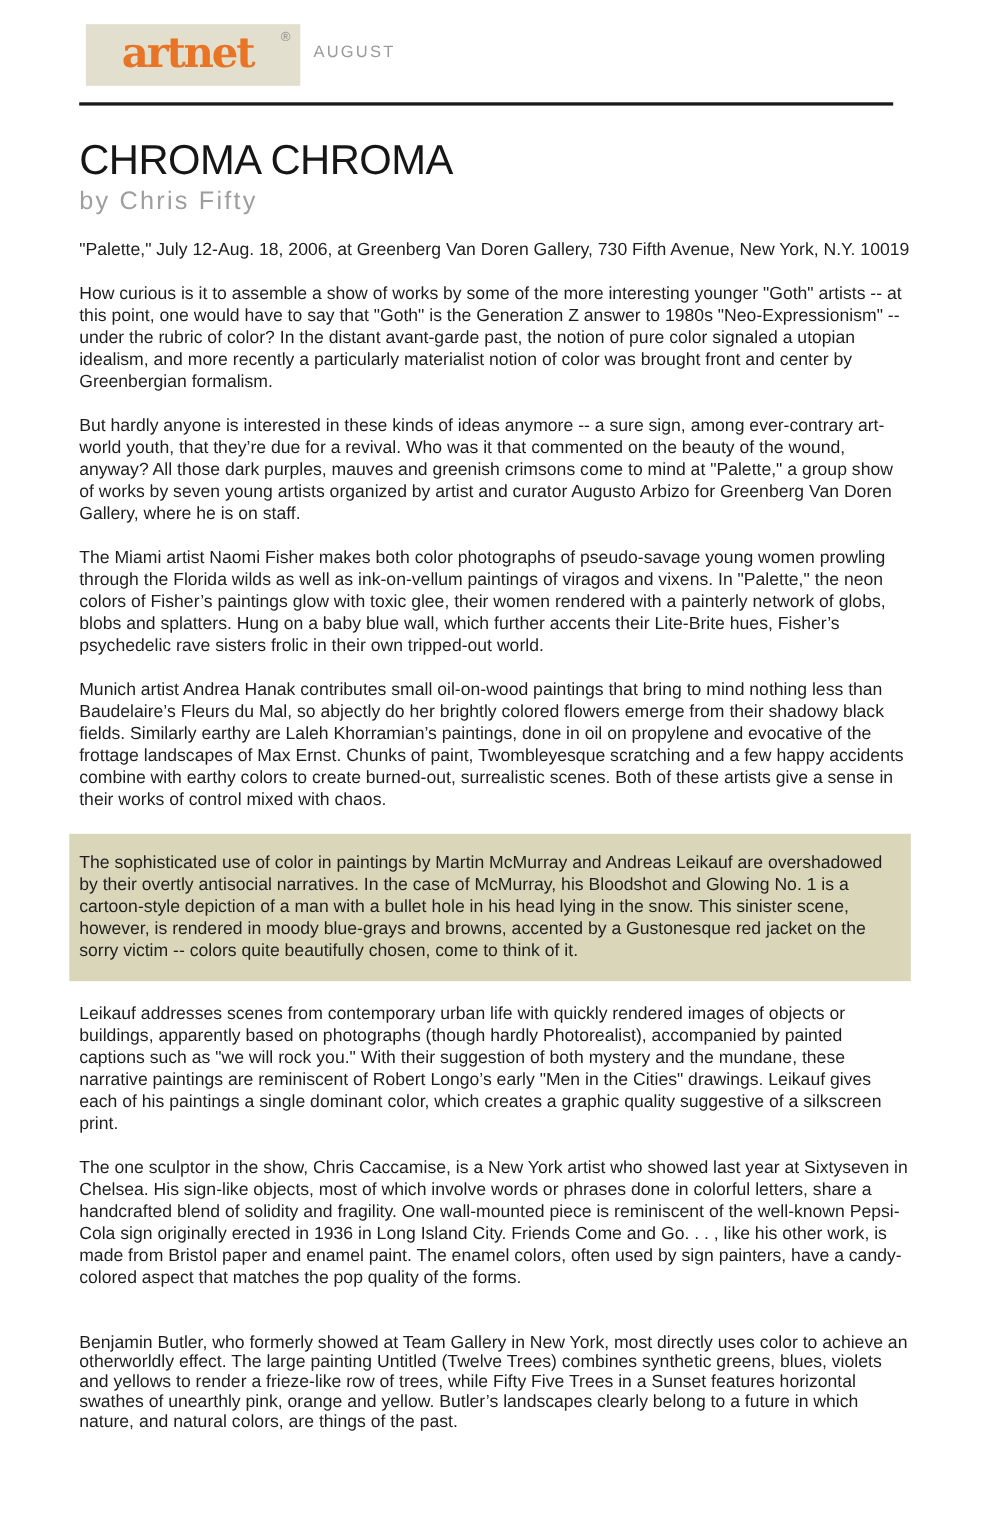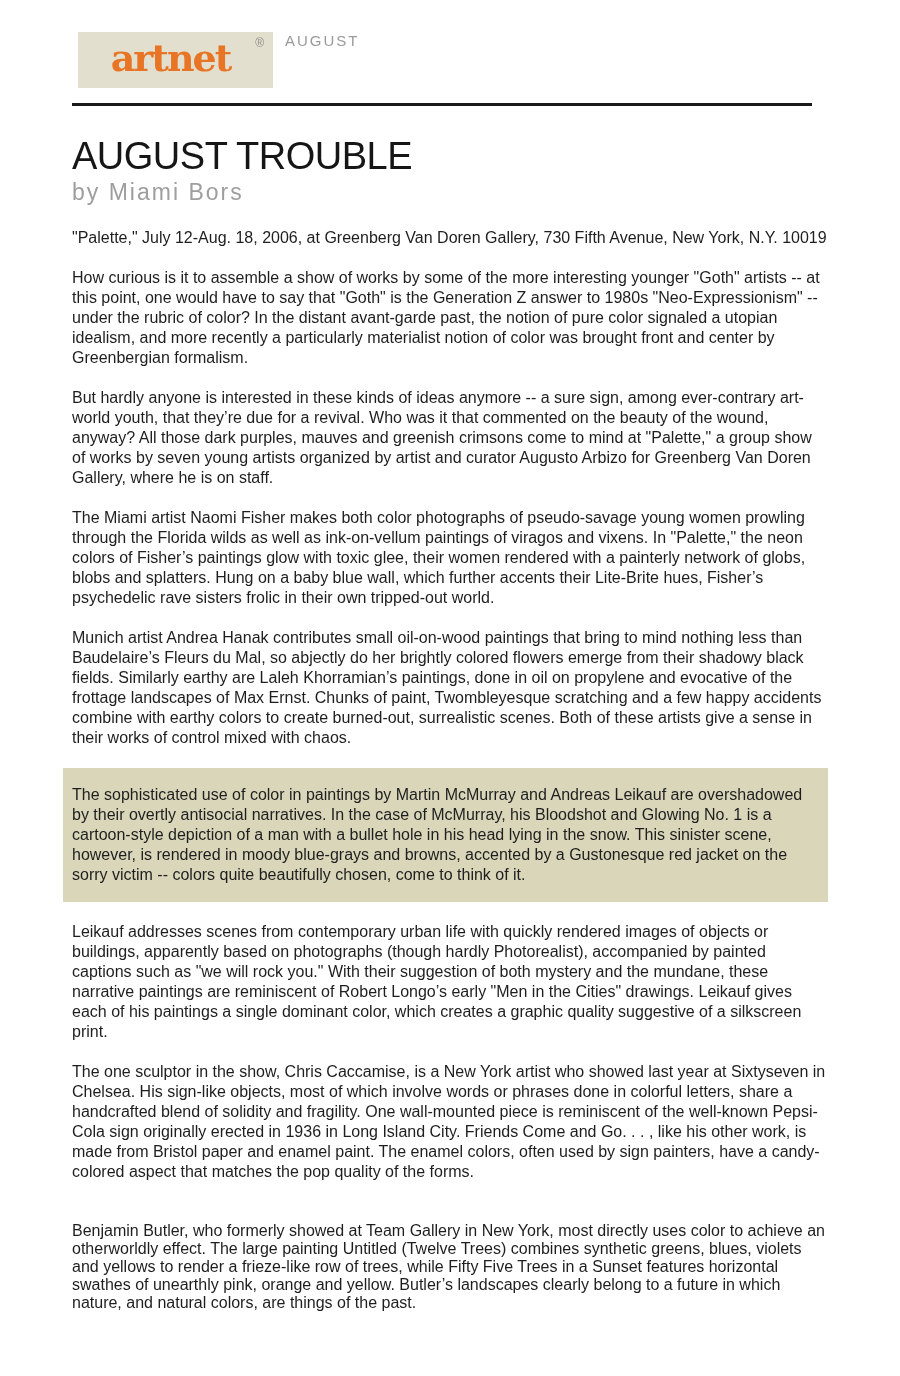--- a/index.html
+++ b/index.html
@@ -8,21 +8,21 @@
     width: 900px;
     height: 1376px;
     box-sizing: border-box;
     padding: 0 72px;
     background: #ffffff;
     font-family: "Liberation Sans", sans-serif;
     color: #1e1e1e;
     overflow: hidden;
   }
   
-  .masthead { padding-top: 32px; display: flex; align-items: flex-start; }
+  .masthead { padding-top: 22px; display: flex; align-items: center; }
   .logo-box {
     margin-left: 6px;
     width: 195px; height: 56px;
     background: #e3dfce;
     display: flex; align-items: center; justify-content: center;
     position: relative; box-sizing: border-box;
   }
   .logo-text {
     font-family: "DejaVu Serif", serif;
     font-weight: bold;
@@ -85,22 +85,22 @@
     <div class="logo-box">
       <span class="logo-text">artnet</span>
       <span class="reg-mark">®</span>
     </div>
     <div class="issue-label">AUGUST</div>
   </header>
 
   <div class="rule"></div>
 
   <main>
-    <h1 class="title">AUGUST TROUBLE</h1>
-    <p class="byline">by Miami Bors</p>
+    <h1 class="title">CHROMA CHROMA</h1>
+    <p class="byline">by Chris Fifty</p>
 
     <p class="deck">"Palette," July 12-Aug. 18, 2006, at Greenberg Van Doren Gallery, 730 Fifth Avenue, New York, N.Y. 10019</p>
 
     <p class="para">How curious is it to assemble a show of works by some of the more interesting younger "Goth" artists -- at this point, one would have to say that "Goth" is the Generation Z answer to 1980s "Neo-Expressionism" -- under the rubric of color? In the distant avant-garde past, the notion of pure color signaled a utopian idealism, and more recently a particularly materialist notion of color was brought front and center by Greenbergian formalism.</p>
     <p class="para">But hardly anyone is interested in these kinds of ideas anymore -- a sure sign, among ever-contrary art-world youth, that they’re due for a revival. Who was it that commented on the beauty of the wound, anyway? All those dark purples, mauves and greenish crimsons come to mind at "Palette," a group show of works by seven young artists organized by artist and curator Augusto Arbizo for Greenberg Van Doren Gallery, where he is on staff.</p>
     <p class="para">The Miami artist Naomi Fisher makes both color photographs of pseudo-savage young women prowling through the Florida wilds as well as ink-on-vellum paintings of viragos and vixens. In "Palette," the neon colors of Fisher’s paintings glow with toxic glee, their women rendered with a painterly network of globs, blobs and splatters. Hung on a baby blue wall, which further accents their Lite-Brite hues, Fisher’s psychedelic rave sisters frolic in their own tripped-out world.</p>
     <p class="para">Munich artist Andrea Hanak contributes small oil-on-wood paintings that bring to mind nothing less than Baudelaire’s Fleurs du Mal, so abjectly do her brightly colored flowers emerge from their shadowy black fields. Similarly earthy are Laleh Khorramian’s paintings, done in oil on propylene and evocative of the frottage landscapes of Max Ernst. Chunks of paint, Twombleyesque scratching and a few happy accidents combine with earthy colors to create burned-out, surrealistic scenes. Both of these artists give a sense in their works of control mixed with chaos.</p>
     <p class="para highlight">The sophisticated use of color in paintings by Martin McMurray and Andreas Leikauf are overshadowed by their overtly antisocial narratives. In the case of McMurray, his Bloodshot and Glowing No. 1 is a cartoon-style depiction of a man with a bullet hole in his head lying in the snow. This sinister scene, however, is rendered in moody blue-grays and browns, accented by a Gustonesque red jacket on the sorry victim -- colors quite beautifully chosen, come to think of it.</p>
     <p class="para">Leikauf addresses scenes from contemporary urban life with quickly rendered images of objects or buildings, apparently based on photographs (though hardly Photorealist), accompanied by painted captions such as "we will rock you." With their suggestion of both mystery and the mundane, these narrative paintings are reminiscent of Robert Longo’s early "Men in the Cities" drawings. Leikauf gives each of his paintings a single dominant color, which creates a graphic quality suggestive of a silkscreen print.</p>
     <p class="para">The one sculptor in the show, Chris Caccamise, is a New York artist who showed last year at Sixtyseven in Chelsea. His sign-like objects, most of which involve words or phrases done in colorful letters, share a handcrafted blend of solidity and fragility. One wall-mounted piece is reminiscent of the well-known Pepsi-Cola sign originally erected in 1936 in Long Island City. Friends Come and Go. . . , like his other work, is made from Bristol paper and enamel paint. The enamel colors, often used by sign painters, have a candy-colored aspect that matches the pop quality of the forms.</p>

